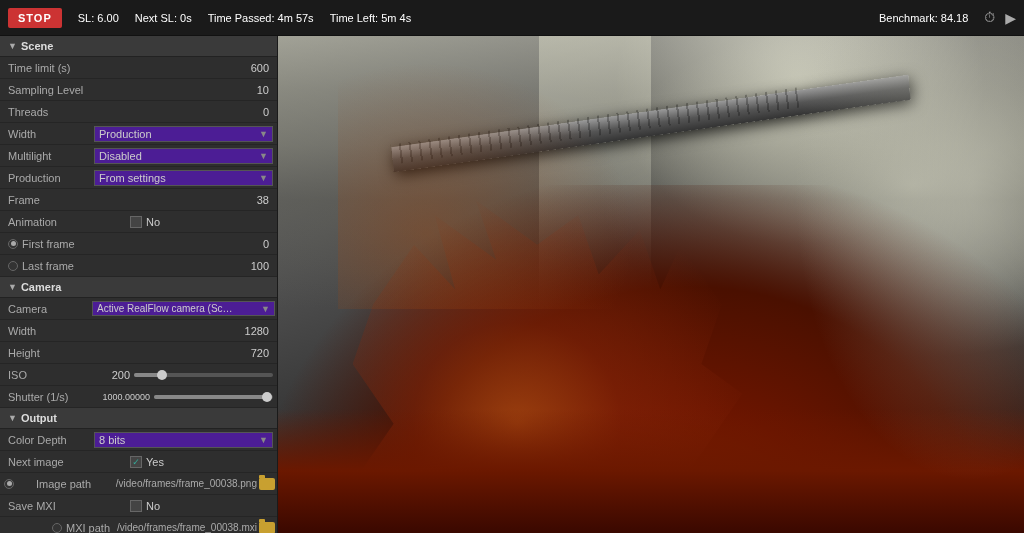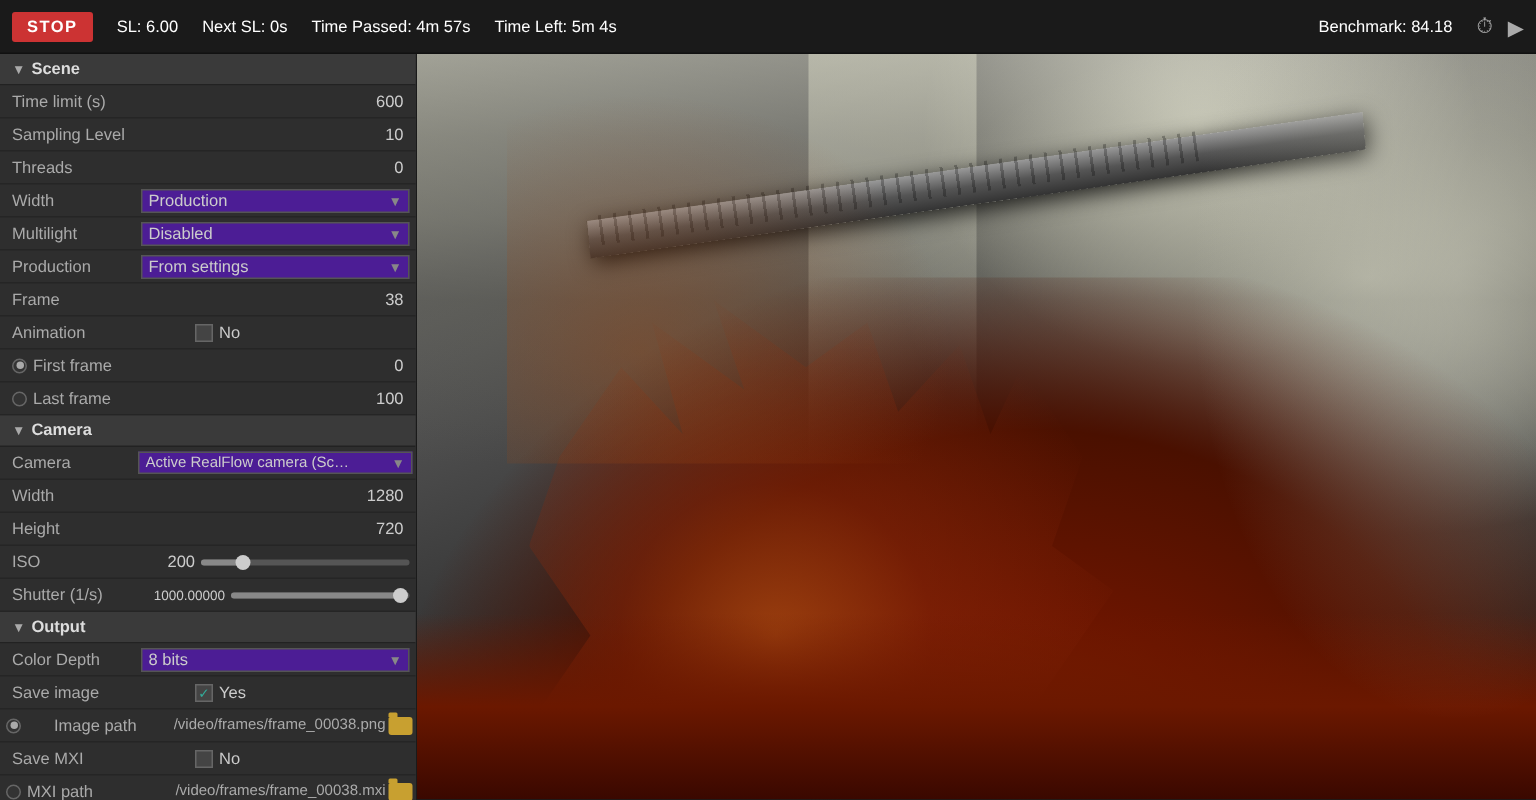--- a/index.html
+++ b/index.html
@@ -414,21 +414,21 @@
     <div class="prop-row">
       <span class="prop-label">Color Depth</span>
       <div style="flex:1; padding: 1px 4px;">
         <div class="select-box">
           <span>8 bits</span>
           <span class="arrow">▼</span>
         </div>
       </div>
     </div>
     <div class="prop-row">
-      <span class="prop-label">Save image</span>
+      <span class="prop-label">Next image</span>
       <div style="flex:1; padding: 2px 8px;">
         <div class="checkbox-row">
           <div class="checkbox-box" style="color:#3a9;">✓</div>
           <span class="checkbox-label">Yes</span>
         </div>
       </div>
     </div>
     <div class="prop-row">
       <div style="padding-left:4px; display:flex; align-items:center; gap:22px; flex:1;">
         <div class="radio-dot active"></div>
@@ -442,21 +442,21 @@
     <div class="prop-row">
       <span class="prop-label">Save MXI</span>
       <div style="flex:1; padding: 2px 8px;">
         <div class="checkbox-row">
           <div class="checkbox-box"></div>
           <span class="checkbox-label">No</span>
         </div>
       </div>
     </div>
     <div class="prop-row">
-      <div style="padding-left:4px; display:flex; align-items:center; gap:4px; flex:1;">
+      <div style="padding-left:4px; display:flex; align-items:center; gap:4px; flex:1;margin-left:48px;">
         <div class="radio-dot"></div>
         <span style="color:#aaa; white-space:nowrap;">MXI path</span>
       </div>
       <div class="file-path-row">
         <span class="file-path-text">/video/frames/frame_00038.mxi</span>
         <div class="folder-icon"></div>
       </div>
     </div>
 
   </div>

